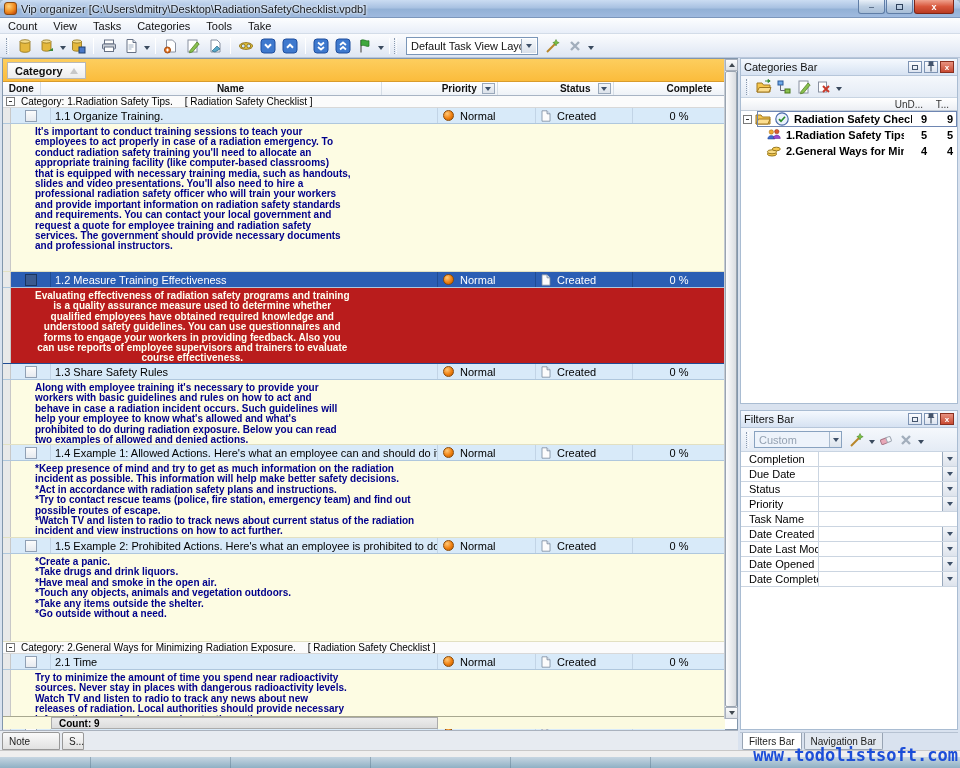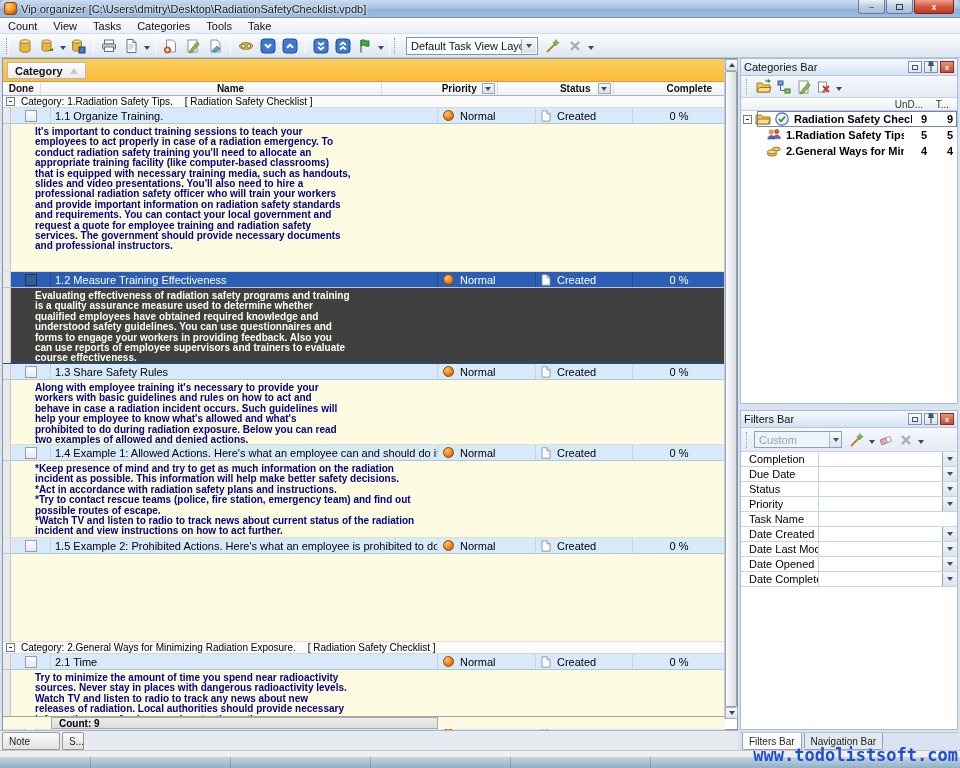--- a/index.html
+++ b/index.html
@@ -62,21 +62,21 @@
   .c-comp{width:92px;justify-content:center;border-right:none!important;}
   .checkbox{width:12px;height:12px;border:1px solid #90A0B4;background:linear-gradient(#FCFCFC,#E6EAEF);}
   .pri-ball{width:11px;height:11px;border-radius:50%;margin-right:6px;flex:none;
     background:radial-gradient(circle at 35% 30%,#FFC878,#F08010 55%,#B85A00);border:1px solid #8A4A08;}
   .status-page{width:10px;height:12px;margin-right:6px;flex:none;}
   .nrow{background:#FDFCE3;border-bottom:1px solid #E2E0C2;display:flex;overflow:hidden;}
   .ntext{padding:3px 8px 0 24px;font-size:10px;line-height:10.4px;font-weight:bold;color:#00008B;white-space:pre-line;}
   .trow.sel{background:#2B5EB4;color:#FFF;}
   .trow.sel .cell{border-right-color:#1F4C94;}
   .trow.sel .checkbox{background:#3A5A90;border-color:#1A3560;}
-  .nrow.sel{background:#404040;border-bottom-color:#1F4C94;}
+  .nrow.sel{background:#b91c1c;border-bottom-color:#1F4C94;text-align:center;}
   .nrow.sel .ntext{color:#FFFFF2;}
   .countrow{position:absolute;left:0;bottom:0;width:722px;height:13px;background:#FBFAE0;border-top:1px solid #A8A890;z-index:2;}
   .countbox{position:absolute;left:48px;top:0;width:387px;height:12px;background:linear-gradient(#EDEDED,#DCDCDC);border:1px solid #ABABAB;
     font-size:10px;font-weight:bold;color:#000;padding-left:7px;line-height:11px;}
 
   
   .vscroll{position:absolute;right:0;top:0;width:13px;height:660px;background:linear-gradient(90deg,#F2F3F6,#E7EAEE);border-left:1px solid #C4CBD4;z-index:3;}
   .sarrow{position:absolute;left:0;width:13px;height:12px;background:linear-gradient(#FBFCFD,#DDE1E7);border:1px solid #A8B0BC;display:flex;align-items:center;justify-content:center;}
   .sarrow.up{top:0;}.sarrow.down{bottom:0;}
   .tri-up-s{width:0;height:0;border-left:3px solid transparent;border-right:3px solid transparent;border-bottom:4px solid #404850;}
@@ -458,20 +458,26 @@
             <span class="status-page"><svg viewBox="0 0 10 12">
                 <path d="M1 .8h5l3 3v7.4H1z" fill="#FCFCFC" stroke="#7A8AA0" stroke-width=".8"></path>
                 <path d="M6 .8v3h3" fill="#D8E0EA" stroke="#7A8AA0" stroke-width=".8"></path>
               </svg></span>
             <span>Created</span>
           </div>
           <div class="cell c-comp">0 %</div>
         </div>
         <div class="nrow" style="height: 88px;">
           <div class="gut"></div>
+          <div class="ntext">*Create a panic.
+*Take drugs and drink liquors.
+*Have meal and smoke in the open air.
+*Touch any objects, animals and vegetation outdoors.
+*Take any items outside the shelter.
+*Go outside without a need.</div>
         </div>
         <div class="grow">
           <span class="exp"></span>
           <span class="glabel">Category: 2.General Ways for Minimizing Radiation Exposure.</span>
           <span class="gref">[ Radiation Safety Checklist ]</span>
         </div>
         <div class="trow">
           <div class="gut"></div>
           <div class="cell c-done">
             <span class="checkbox"></span>

